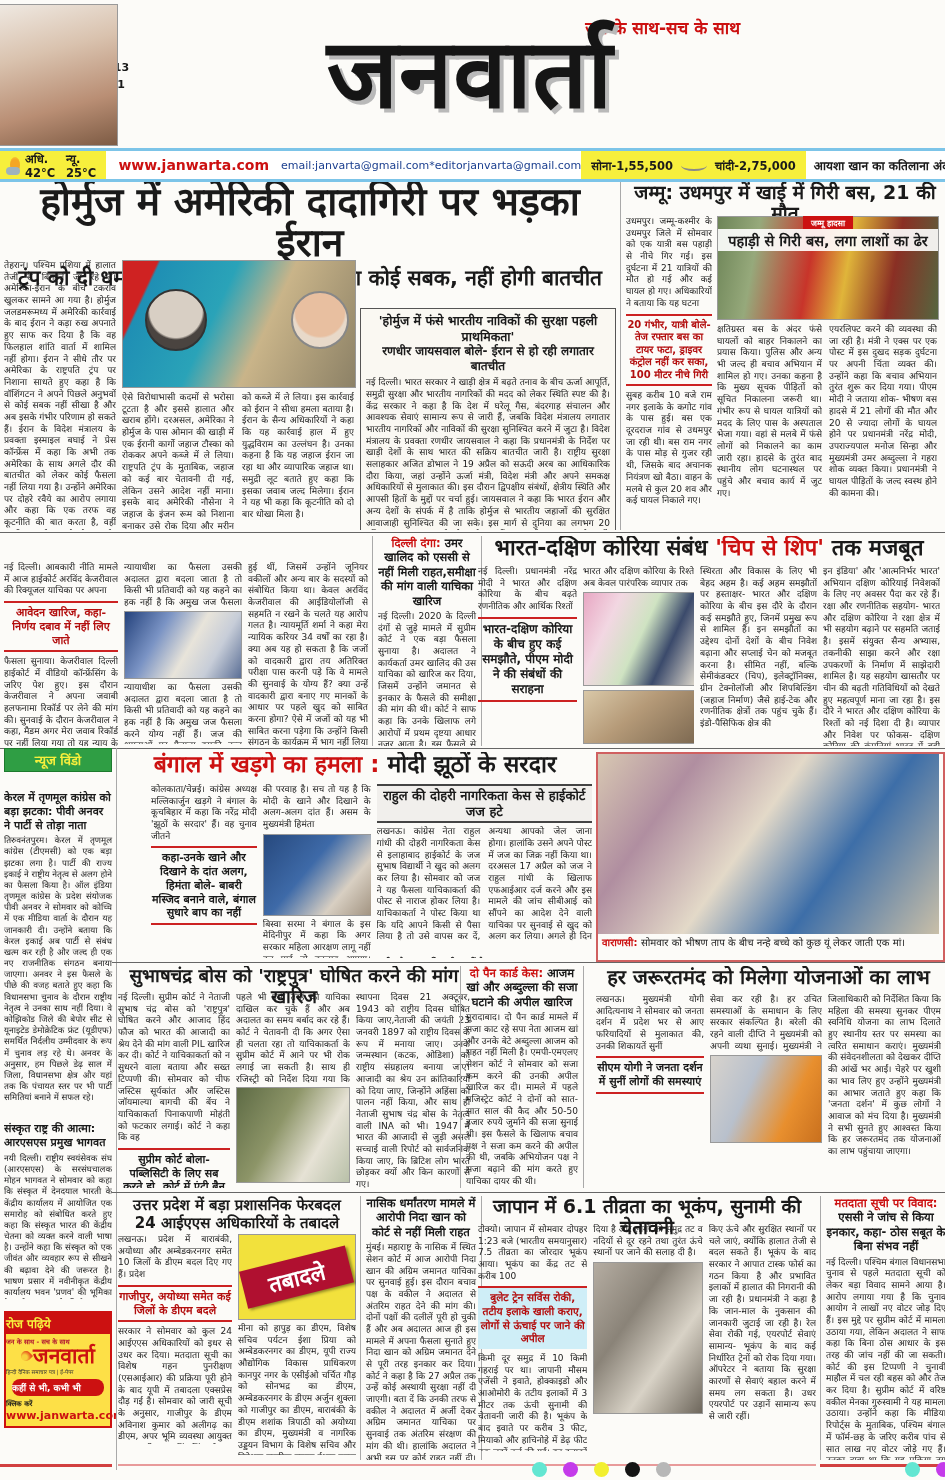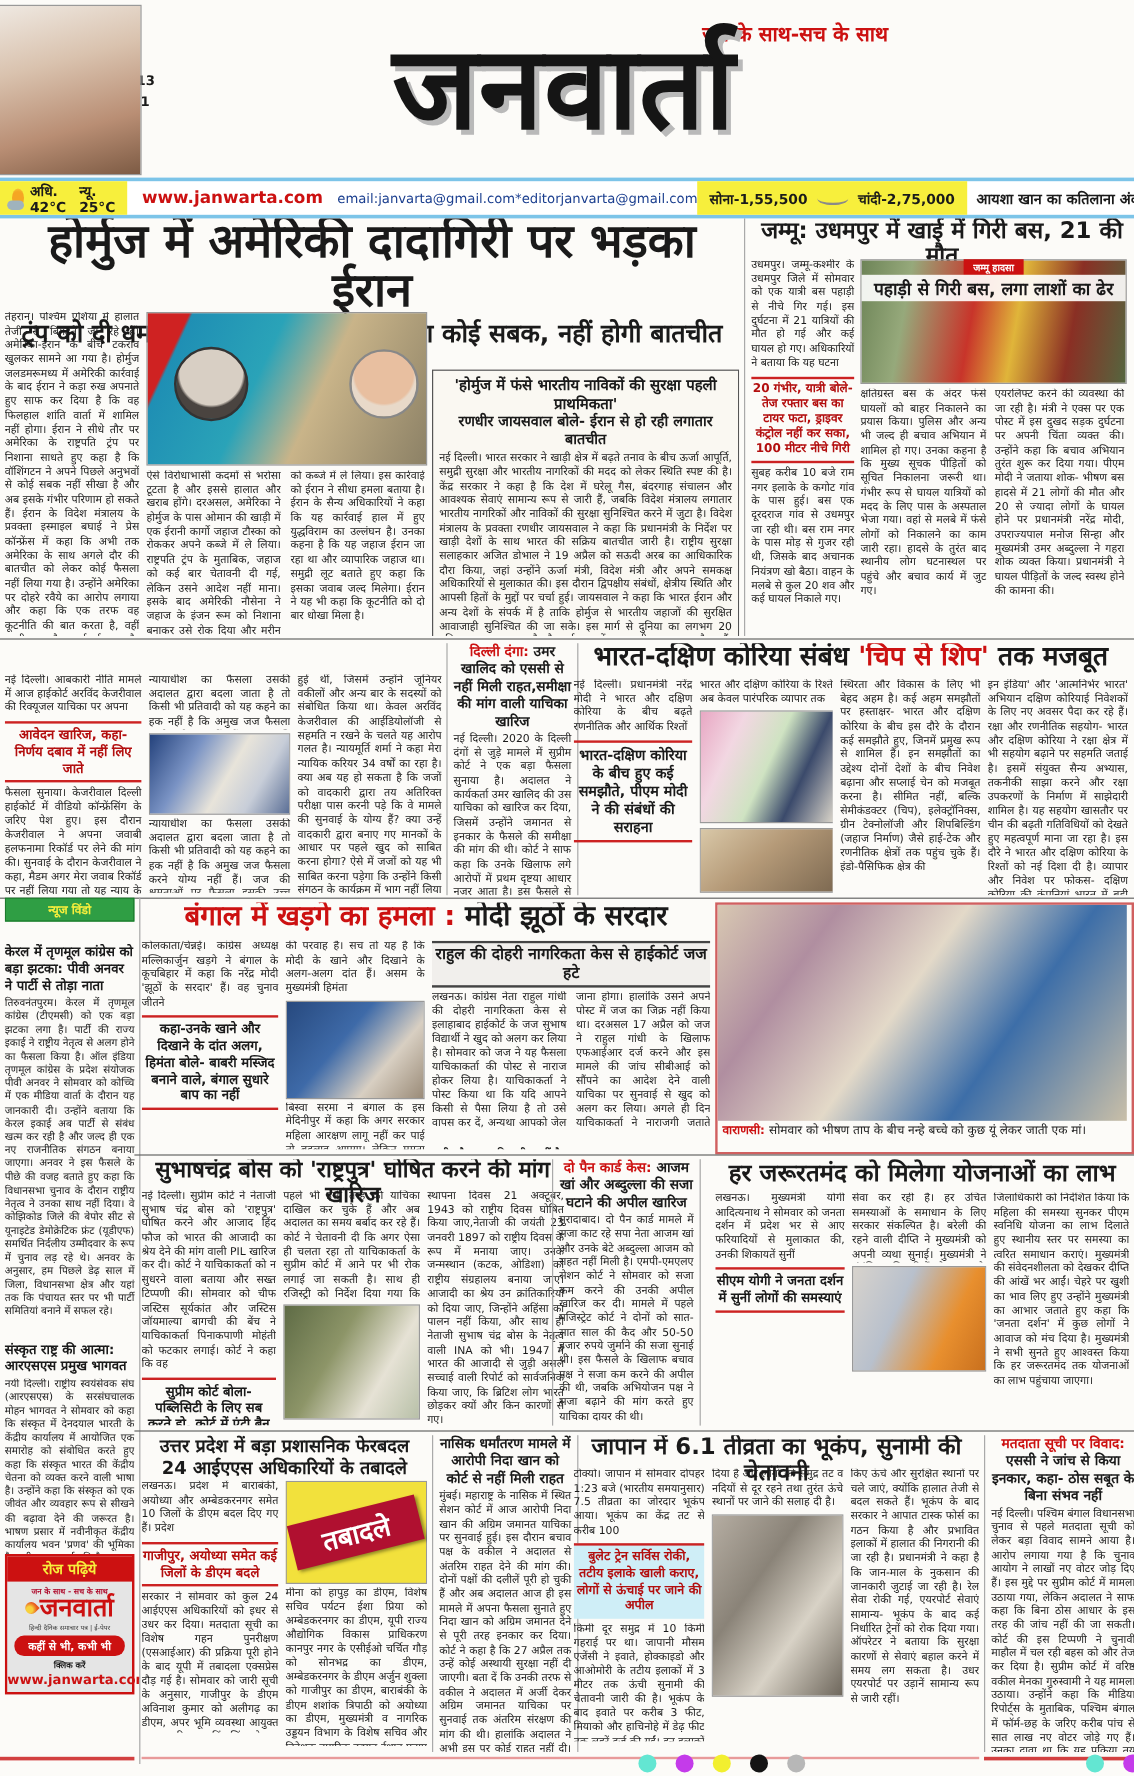--- a/index.html
+++ b/index.html
@@ -61,25 +61,25 @@
   .ph-jap{background:linear-gradient(125deg,#b5ada2 0%,#8a8378 35%,#d8d2c6 65%,#6e675c 100%);}
   .ph-rib{background:#f2e13c;display:flex;align-items:center;justify-content:center;}
   .ribbon{background:#b01030;color:#fff;font-weight:900;font-size:22px;padding:4px 26px;transform:rotate(-14deg);
           box-shadow:2px 2px 3px rgba(0,0,0,.4);}
   .jtag{position:absolute;left:50%;top:-1px;transform:translateX(-50%);background:#cc1111;color:#fff;
         font-size:8px;font-weight:bold;padding:1px 8px;}
   .jhead{position:absolute;left:0;right:0;top:12px;text-align:center;font-weight:900;font-size:14.5px;
         background:rgba(255,255,255,.9);padding:1px 0;}
   
   .rail{position:absolute;left:4px;top:748px;width:108px;height:722px;overflow:hidden;border-right:1px solid #a9a9a9;padding-right:4px;}
-  .nw-head{background:#2f9e44;color:#f7ef3c;font-weight:900;font-size:10px;text-align:center;padding:2px 0;border:1px solid #1d7a2e;}
+  .nw-head{background:#2f9e44;color:#f7ef3c;font-weight:900;font-size:13px;text-align:center;padding:2px 0;border:1px solid #1d7a2e;}
   .rail .h3{text-align:left;font-size:11px;margin:19px 0 3px;}
   .rail .body{font-size:8.6px;}
   
-  .adbox{margin-top:0;border:2px solid #cc1111;background:#e5e5e5;text-align:center;}
+  .adbox{margin-top:12px;border:2px solid #cc1111;background:#fde047;}
   .ad-head{background:#cc1111;color:#f7ef3c;font-weight:900;font-size:12px;padding:2px 0;}
   .ad-tag{color:#b01030;font-size:6.5px;font-weight:bold;margin-top:3px;}
   .ad-logo{color:#cc1111;font-weight:900;font-size:21px;line-height:1;display:flex;align-items:center;justify-content:center;gap:2px;}
   .flame{width:10px;height:10px;background:radial-gradient(circle at 50% 70%,#f7d13c 30%,#e8551e 75%);
          border-radius:50% 0 50% 50%;transform:rotate(45deg);display:inline-block;}
   .ad-sub{font-size:5.5px;color:#333;margin:1px 0 3px;}
   .ad-pill{background:#cc1111;color:#fff;font-weight:bold;font-size:9px;border-radius:8px;margin:0 6px;padding:2px 0;}
   .ad-click{font-size:7px;font-weight:bold;margin:3px 0 1px;}
   .ad-url{color:#cc1111;font-weight:900;font-size:11px;padding-bottom:4px;}
   
@@ -228,21 +228,21 @@
       <div class="ad-click">क्लिक करें</div>
       <div class="ad-url">www.janwarta.com</div>
     </div>
   </div>
 
   <div class="sec" style="left:118px;top:752px;width:474px;height:206px;">
     <div class="h2" style="font-size:23px;">
       <span class="red">बंगाल में खड़गे का हमला : </span><span>मोदी झूठों के सरदार</span>
     </div>
     <div class="cols" style="left:0;top:32px;width:474px;height:174px;">
-      <div class="c" style="width:114px;">
+      <div class="c" style="width:114px;padding-left:33px;">
         <div class="body">कोलकाता/चेन्नई। कांग्रेस अध्यक्ष मल्लिकार्जुन खड़गे ने बंगाल के कूचबिहार में कहा कि नरेंद्र मोदी 'झूठों के सरदार' हैं। वह चुनाव जीतने</div>
         <div class="redsub" style="color:#1a1a1a;">कहा-उनके खाने और दिखाने के दांत अलग, हिमंता बोले- बाबरी मस्जिद बनाने वाले, बंगाल सुधारे बाप का नहीं</div>
       </div>
       <div class="c" style="width:116px;">
         <div class="body">की परवाह है। सच तो यह है कि मोदी के खाने और दिखाने के अलग-अलग दांत हैं। असम के मुख्यमंत्री हिमंता</div>
         <div class="ph ph-khg" style="width:114px;height:80px;margin:3px 0;"></div>
         <div class="body" style="height:48px;overflow:hidden;">बिस्वा सरमा ने बंगाल के इस मेदिनीपुर में कहा कि अगर सरकार महिला आरक्षण लागू नहीं कर पाई तो बदलाव आएगा। लेकिन ममता बनर्जी ने पालिटेक्निक का रास्ता बंद कर रखा है। उन्होंने कहा कि पश्चिम बंगाल सुधारने का काम जनता के आशीर्वाद से ही होगा।</div>
       </div>
       <div class="c" style="width:232px;">
         <div class="barhead">राहुल की दोहरी नागरिकता केस से हाईकोर्ट जज हटे</div>

